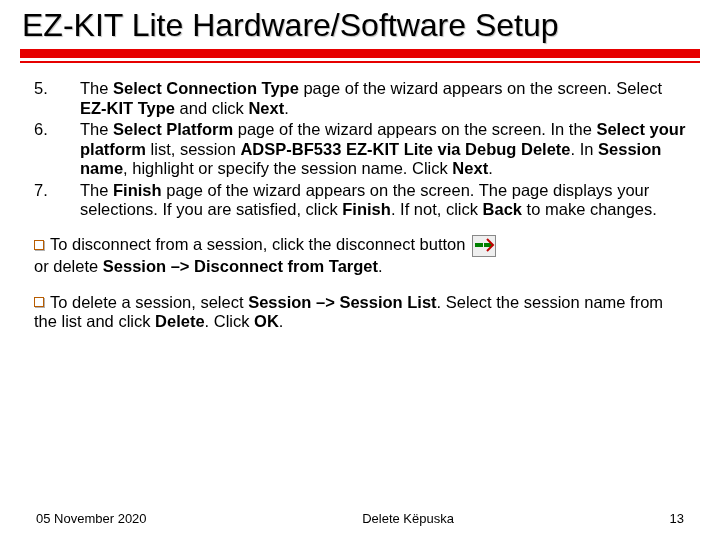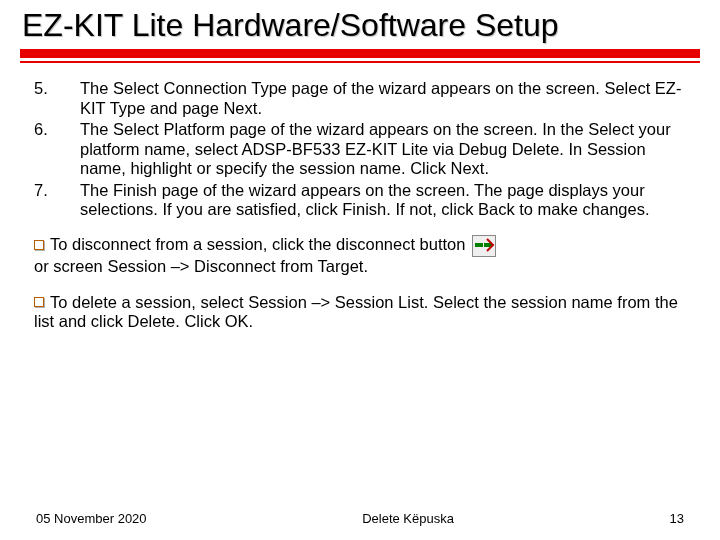--- a/index.html
+++ b/index.html
@@ -65,21 +65,21 @@
     height: 20px;
     background: #efefef;
     border: 1px solid #888;
     position: relative;
     margin-left: 2px;
   }
   .disconnect-icon svg {
     position: absolute;
     top: 0; left: 0;
   }
-  b { font-weight: 400; }
+  b { font-weight: 700; }
   .footer {
     position: absolute;
     bottom: 14px;
     left: 0;
     width: 720px;
     font-size: 13px;
     display: flex;
     justify-content: space-between;
     padding: 0 36px;
     box-sizing: border-box;
@@ -104,40 +104,40 @@
 
   <div class="rule">
     <div class="thick"></div>
     <div class="thin"></div>
   </div>
 
   <div class="body">
 
     <div class="item">
       <div class="num">5.</div>
-      <div class="txt"><span>The </span><b>Select Connection Type</b><span> page of the wizard appears on the screen. Select </span><b>EZ-KIT Type</b><span> and page </span><b>Next</b><span>.</span></div>
+      <div class="txt"><span>The </span><b>Select Connection Type</b><span> page of the wizard appears on the screen. Select </span><b>EZ-KIT Type</b><span> and click </span><b>Next</b><span>.</span></div>
     </div>
 
     <div class="item">
       <div class="num">6.</div>
-      <div class="txt"><span>The </span><b>Select Platform</b><span> page of the wizard appears on the screen. In the </span><b>Select your platform</b><span> name, select </span><b>ADSP-BF533 EZ-KIT Lite via Debug Delete</b><span>. In </span><b>Session name</b><span>, highlight or specify the session name. Click </span><b>Next</b><span>.</span></div>
+      <div class="txt"><span>The </span><b>Select Platform</b><span> page of the wizard appears on the screen. In the </span><b>Select your platform</b><span> list, session </span><b>ADSP-BF533 EZ-KIT Lite via Debug Delete</b><span>. In </span><b>Session name</b><span>, highlight or specify the session name. Click </span><b>Next</b><span>.</span></div>
     </div>
 
     <div class="item">
       <div class="num">7.</div>
       <div class="txt"><span>The </span><b>Finish</b><span> page of the wizard appears on the screen. The page displays your selections. If you are satisfied, click </span><b>Finish</b><span>. If not, click </span><b>Back</b><span> to make changes.</span></div>
     </div>
 
     <div class="para">
       <span class="sq"></span><span>To disconnect from a session, click the disconnect button </span><span class="disconnect-icon"><svg width="22" height="20" viewBox="0 0 22 20">
             <rect x="2" y="7" width="8" height="4" fill="#008000"></rect>
             <rect x="11" y="7" width="8" height="4" fill="#008000"></rect>
             <path d="M14 3 L20 9 L14 15" fill="none" stroke="#c00000" stroke-width="2"></path>
           </svg></span><br>
-      <span>or screen </span><b>Session –&gt; Disconnect from Target</b><span>.</span>
+      <span>or delete </span><b>Session –&gt; Disconnect from Target</b><span>.</span>
     </div>
 
     <div class="para">
       <span class="sq"></span><span>To delete a session, select </span><b>Session –&gt; Session List</b><span>. Select the session name from the list and click </span><b>Delete</b><span>. Click </span><b>OK</b><span>.</span>
     </div>
 
   </div>
 
   <div class="footer">
     <span>05 November 2020</span>

